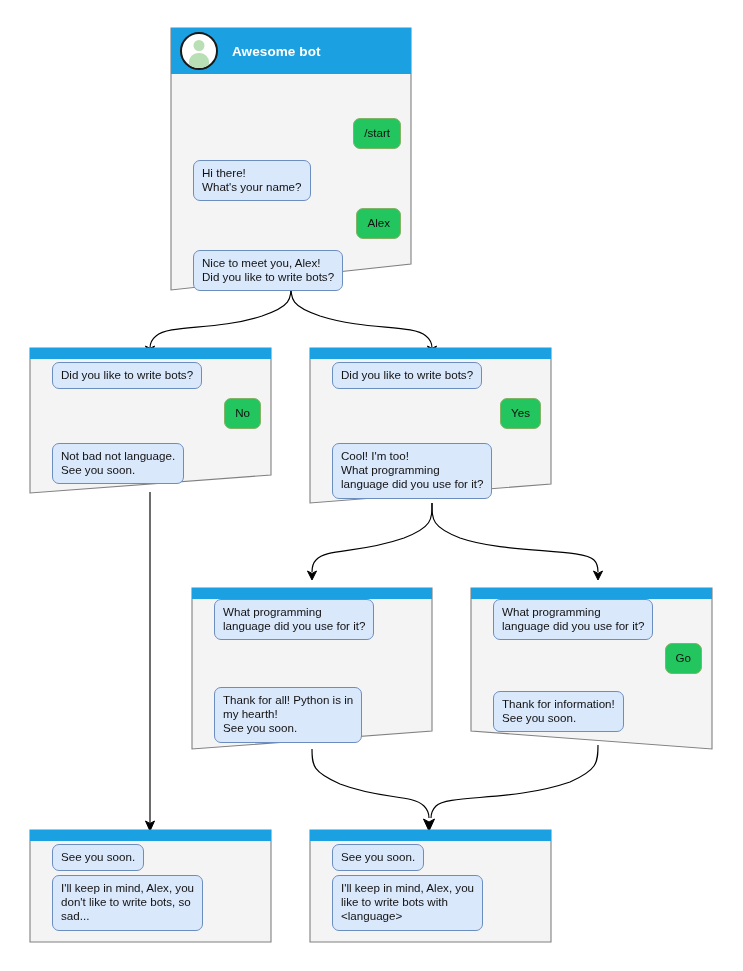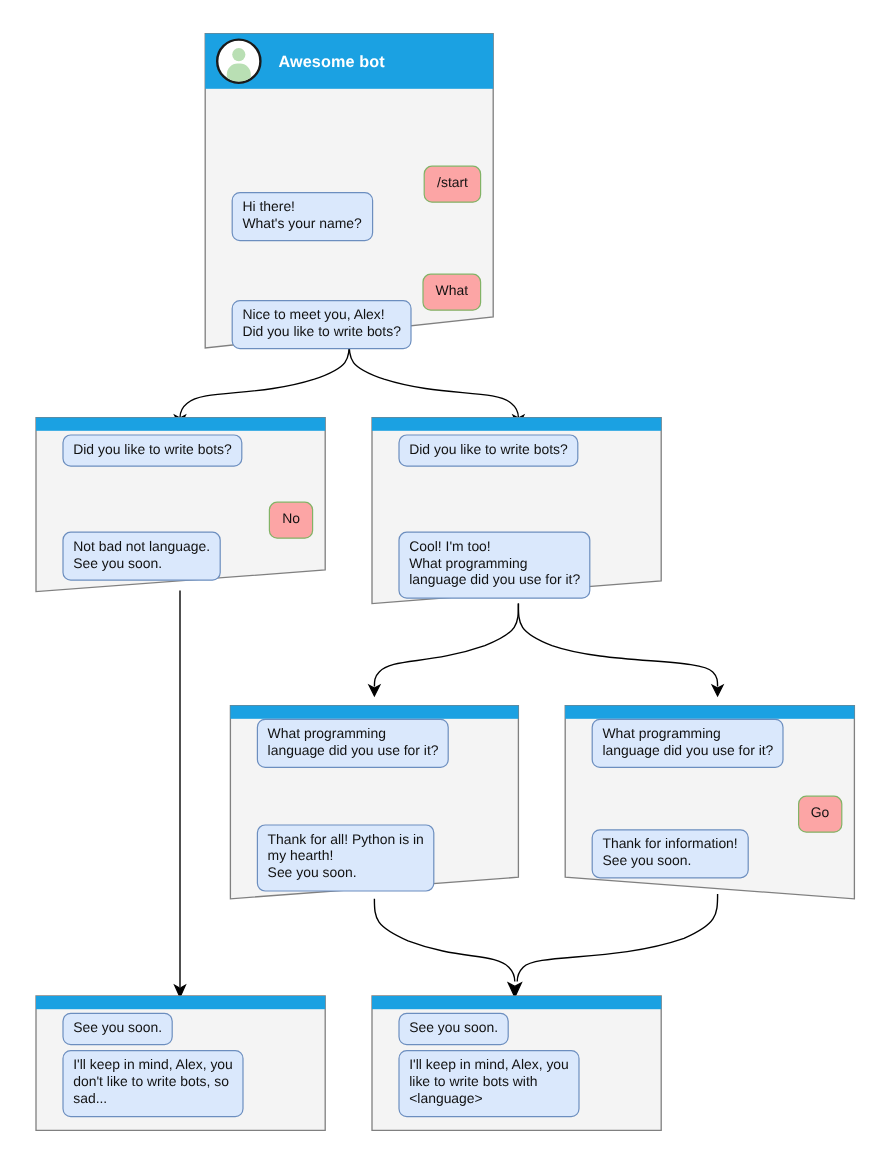--- a/index.html
+++ b/index.html
@@ -128,24 +128,23 @@
     box-sizing: border-box;
     padding: 5px 8px 6px 8px;
     white-space: pre-line;
     max-width: 100%;
   }
   .bubble.bot {
     background: #dae8fc;
     border: 1px solid #6c8ebf;
   }
   .bubble.user {
-    background: #fca5a5;
+    background: #22c55e;
     border: 1px solid #82b366;
     padding: 7px 10px 8px 10px;
-    margin-top: 20px;
   }
   .edge-path {
     fill: none;
     stroke: #000000;
     stroke-width: 1.15;
   }
   .edge-head {
     fill: #000000;
     stroke: #000000;
     stroke-width: 1;
@@ -193,21 +192,21 @@
       </div>
       <div class="chat-area" style="top:46px; height:216px;">
         <div class="msg-row right" style="top:44px; right:10px; width:220px;">
           <div class="bubble user">/start</div>
         </div>
         <div class="msg-row left" style="top:86px; left:10px; width:220px;">
           <div class="bubble bot">Hi there!
 What's your name?</div>
         </div>
         <div class="msg-row right" style="top:134px; right:10px; width:220px;">
-          <div class="bubble user">What</div>
+          <div class="bubble user">Alex</div>
         </div>
         <div class="msg-row left" style="top:176px; left:10px; width:220px;">
           <div class="bubble bot">Nice to meet you, Alex!
 Did you like to write bots?</div>
         </div>
       </div>
     </div>
   </div>
 
   <div class="node" style="left:30px; top:348px; width:241px; height:145px;">
@@ -233,20 +232,23 @@
 
   <div class="node" style="left:310px; top:348px; width:241px; height:155px;">
     <svg class="node-shape" viewBox="0 0 241 155" preserveAspectRatio="none">
       <polygon points="0,0 241,0 241,136 0,155" fill="#f4f4f4" stroke="#808080" stroke-width="1.1"></polygon>
     </svg>
     <div class="node-body">
       <div class="node-header plain"></div>
       <div class="chat-area" style="top:11px; height:144px;">
         <div class="msg-row left" style="top:3px; left:10px; width:221px;">
           <div class="bubble bot">Did you like to write bots?</div>
+        </div>
+        <div class="msg-row right" style="top:39px; right:10px; width:221px;">
+          <div class="bubble user">Yes</div>
         </div>
         <div class="msg-row left" style="top:84px; left:10px; width:221px;">
           <div class="bubble bot">Cool! I'm too!
 What programming
 language did you use for it?</div>
         </div>
       </div>
     </div>
   </div>
 

